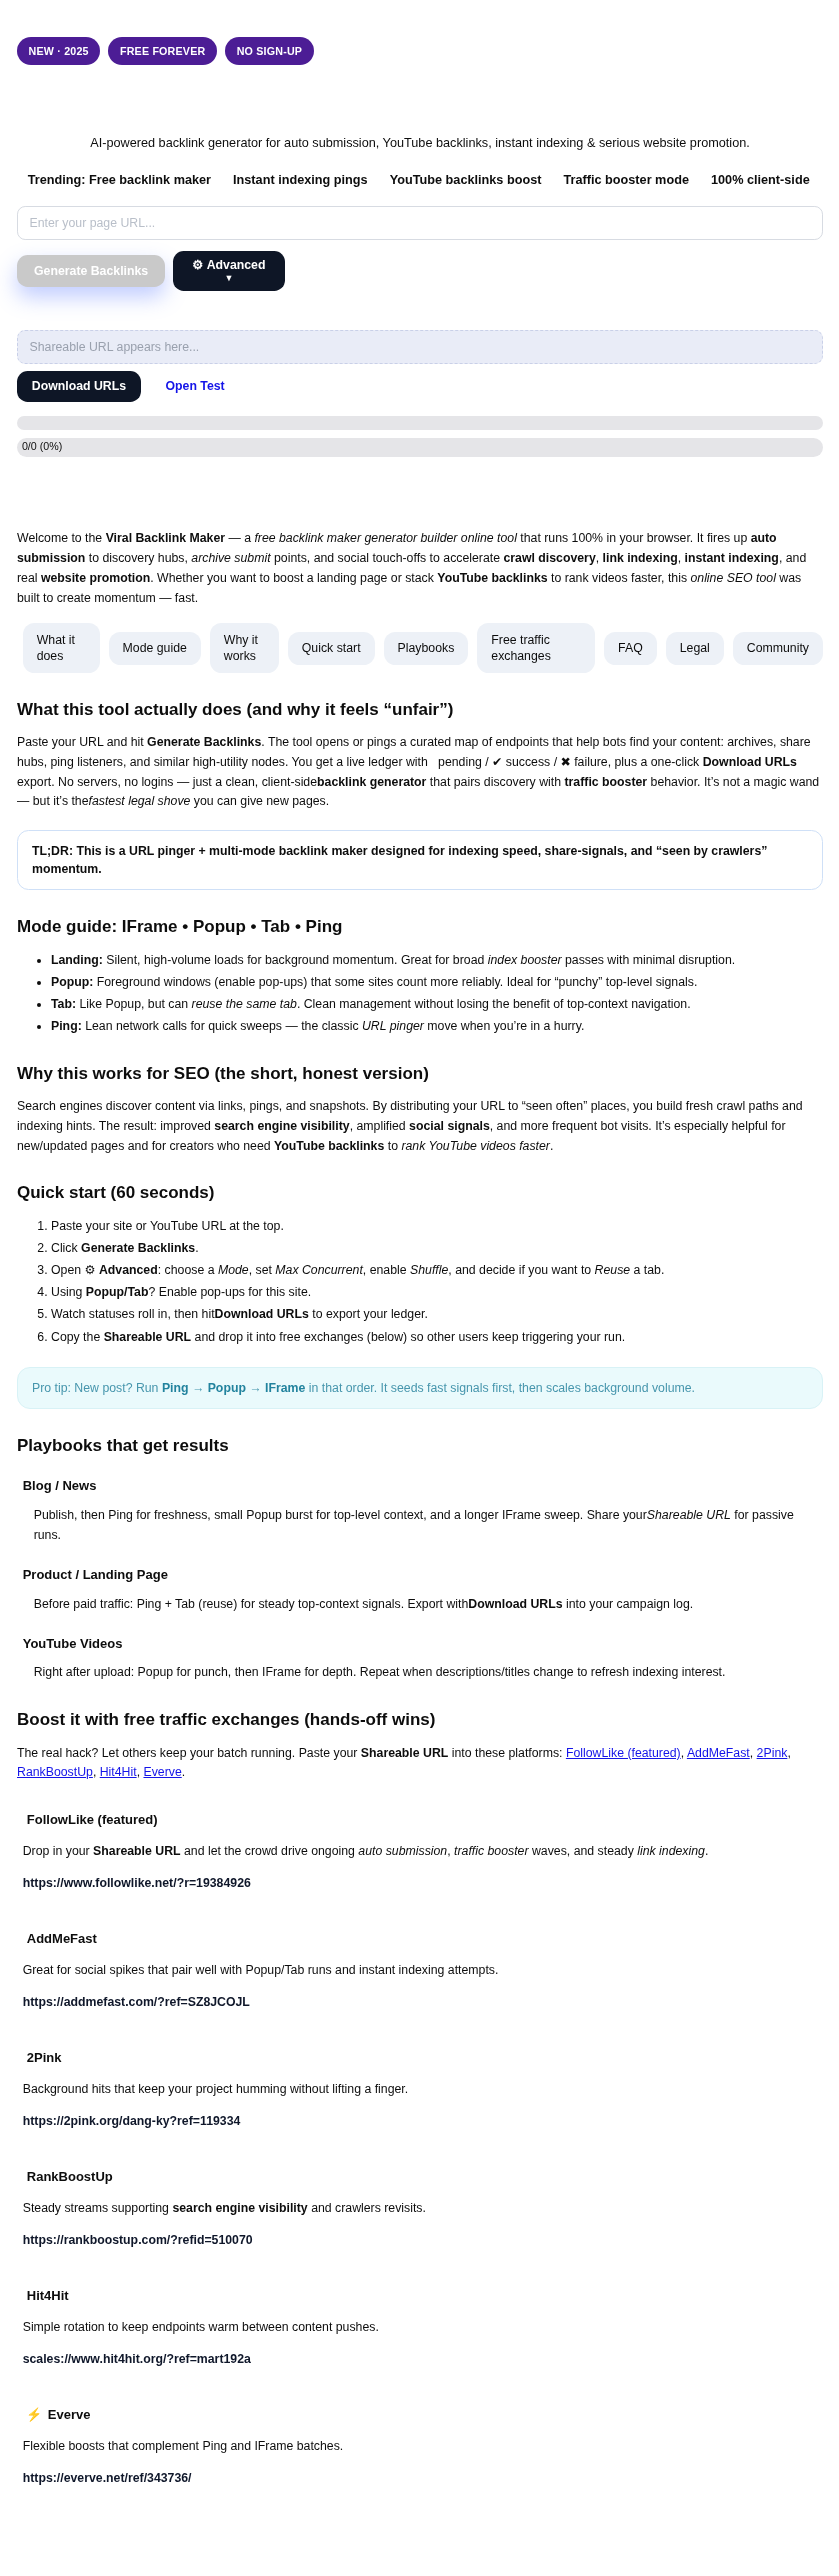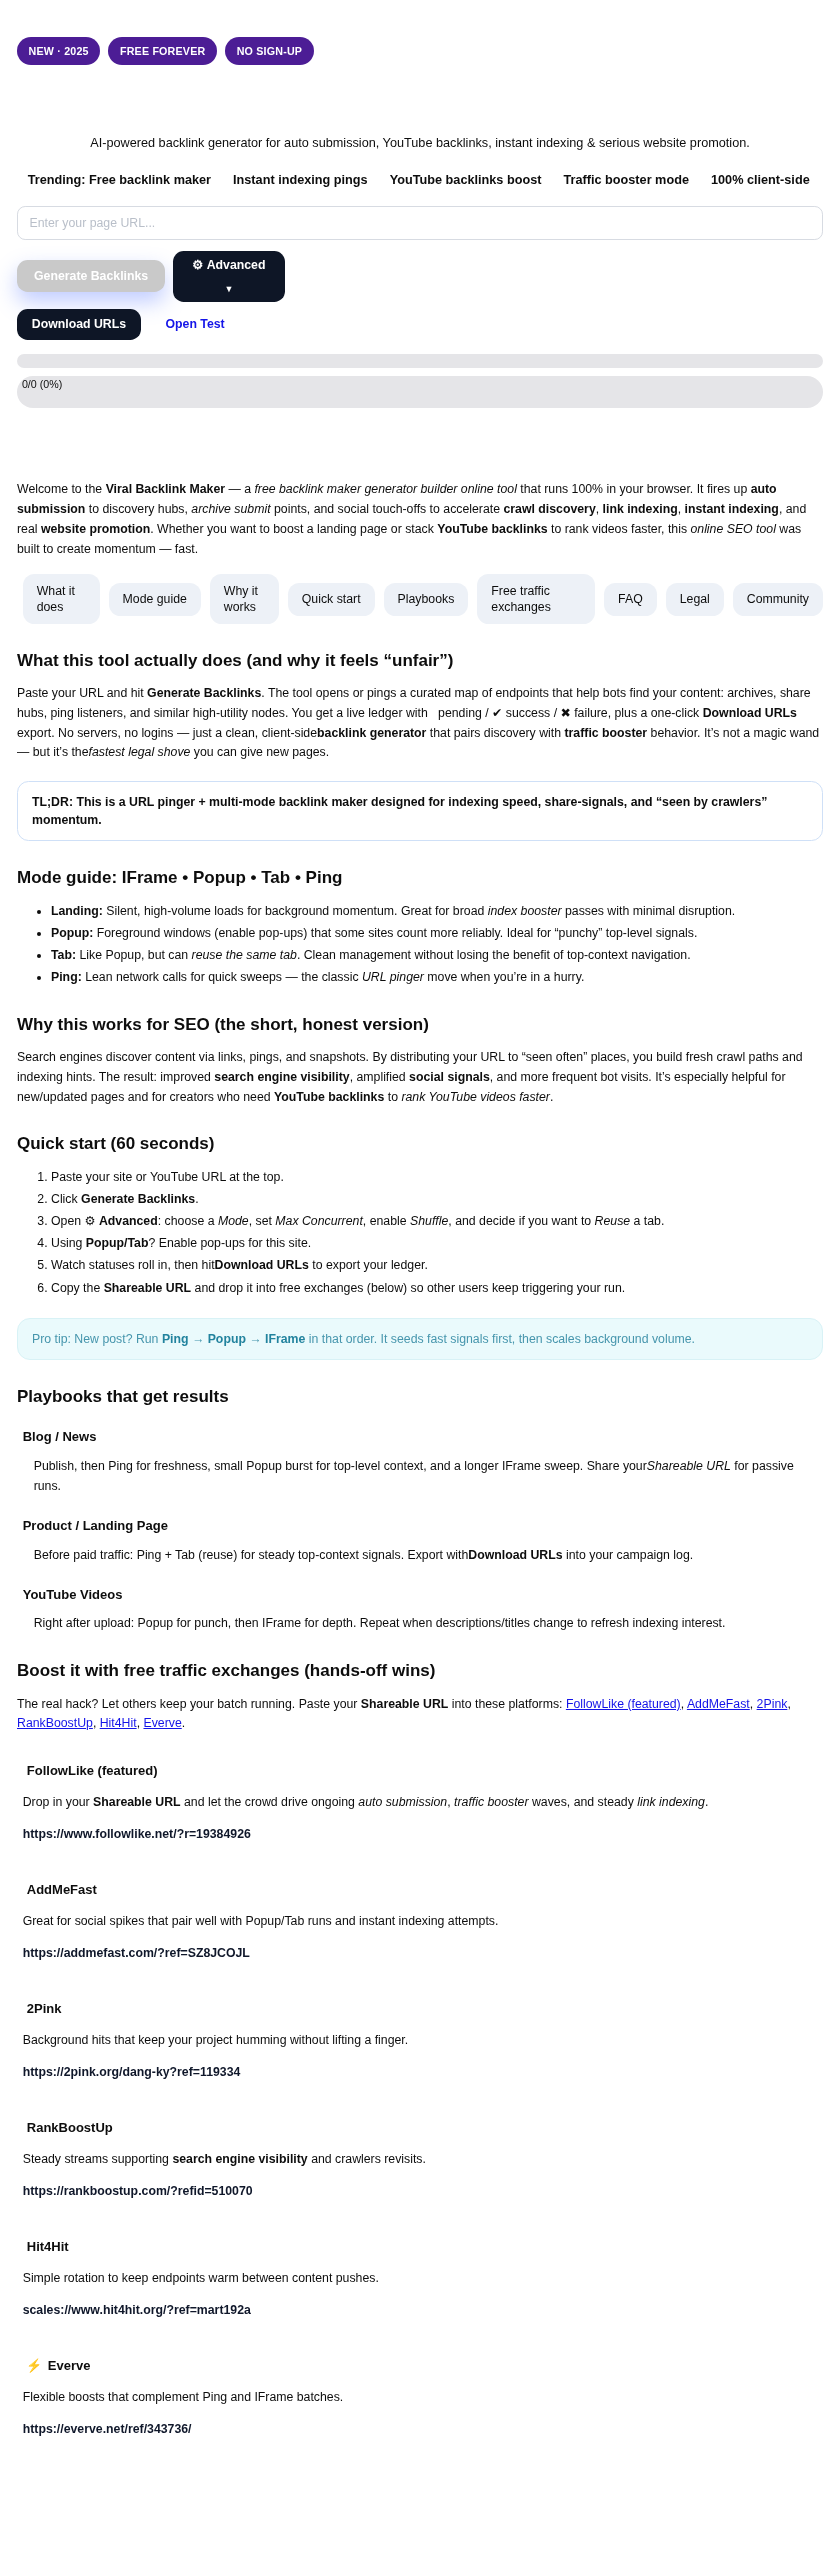--- a/index.html
+++ b/index.html
@@ -18,33 +18,33 @@
   
   .url-input{margin-top:16px;width:100%;box-sizing:border-box;height:34px;
     border:0.8px solid #d7dbe2;border-radius:8.2px;padding:0 11.5px;font-size:12.3px;
     font-family:inherit;outline:none;}
   .url-input::placeholder{color:#b9bfc9;}
   .actions{margin-top:10.7px;display:flex;align-items:center;gap:7.4px;}
   .btn-generate{background:#c9c9c9;color:#fff;font-weight:bold;font-size:12.3px;border:none;
     border-radius:10.7px;padding:9px 17px;font-family:inherit;cursor:pointer;
     box-shadow:0 9.8px 21.3px rgba(90,120,255,.38);}
   .btn-advanced{background:#0e1626;color:#fff;border:none;border-radius:10.7px;padding:7.4px 19.7px;
-    display:flex;flex-direction:column;align-items:center;gap:13px;font-family:inherit;cursor:pointer;}
+    display:flex;flex-direction:column;align-items:center;gap:2px;font-family:inherit;cursor:pointer;}
   .adv-top{font-weight:bold;font-size:12.3px;}
   .adv-caret{font-size:9px;line-height:1;}
   .share-input{margin-top:39px;width:100%;box-sizing:border-box;height:34px;background:#e9ecf7;
     border:0.8px dashed #c9d0e8;border-radius:8.2px;padding:0 11.5px;font-size:12.3px;font-family:inherit;}
   .share-input::placeholder{color:#9aa1ae;}
   .copy-row{margin-top:7.4px;}
   .btn-dark{background:#0e1626;color:#fff;font-weight:bold;font-size:12.3px;border:none;
     border-radius:10.7px;padding:8.2px 14.8px;font-family:inherit;cursor:pointer;}
   .download-row{margin-top:7.4px;display:flex;align-items:center;gap:24.6px;}
   .open-test{color:#1414e8;font-weight:bold;font-size:12.3px;cursor:pointer;text-decoration:none;}
   .progress{margin-top:14px;height:14.8px;background:#e5e5e8;border-radius:819px;}
-  .status{margin-top:7.4px;height:32px;background:#e5e5e8;border-radius:819px;
+  .status{margin-top:7.4px;height:19px;background:#e5e5e8;border-radius:819px;
     font-size:10.7px;line-height:16.4px;padding-left:4.9px;}
 
   
   .intro{margin:71px 0 0;line-height:1.63;}
   .tabs{margin-top:15.6px;display:flex;align-items:center;gap:9px;padding-left:5.7px;}
   .tab-pill{background:#edf1f7;border-radius:11.5px;padding:8.2px 14px;font-size:12.3px;
     line-height:1.35;cursor:pointer;white-space:nowrap;}
   .tabs .tab-pill:nth-child(1){white-space:normal;width:49px;}
   .tabs .tab-pill:nth-child(3){white-space:normal;width:41px;}
   .tabs .tab-pill:nth-child(6){white-space:normal;width:90px;}
@@ -102,20 +102,21 @@
   <input class="url-input" type="text" placeholder="Enter your page URL..." style="">
 
   <div class="actions">
     <button class="btn-generate">Generate Backlinks</button>
     <button class="btn-advanced">
       <span class="adv-top"><span>⚙</span>&nbsp;<span>Advanced</span></span>
       <span class="adv-caret">▼</span>
     </button>
   </div>
 
+  <input class="share-input" type="text" readonly="" placeholder="Shareable URL appears here..." style="">
 
 
   <div class="download-row">
     <button class="btn-dark">Download URLs</button>
     <a class="open-test">Open Test</a>
   </div>
 
   <div class="progress"></div>
   <div class="status">
     <span>0/0 (0%)</span>

